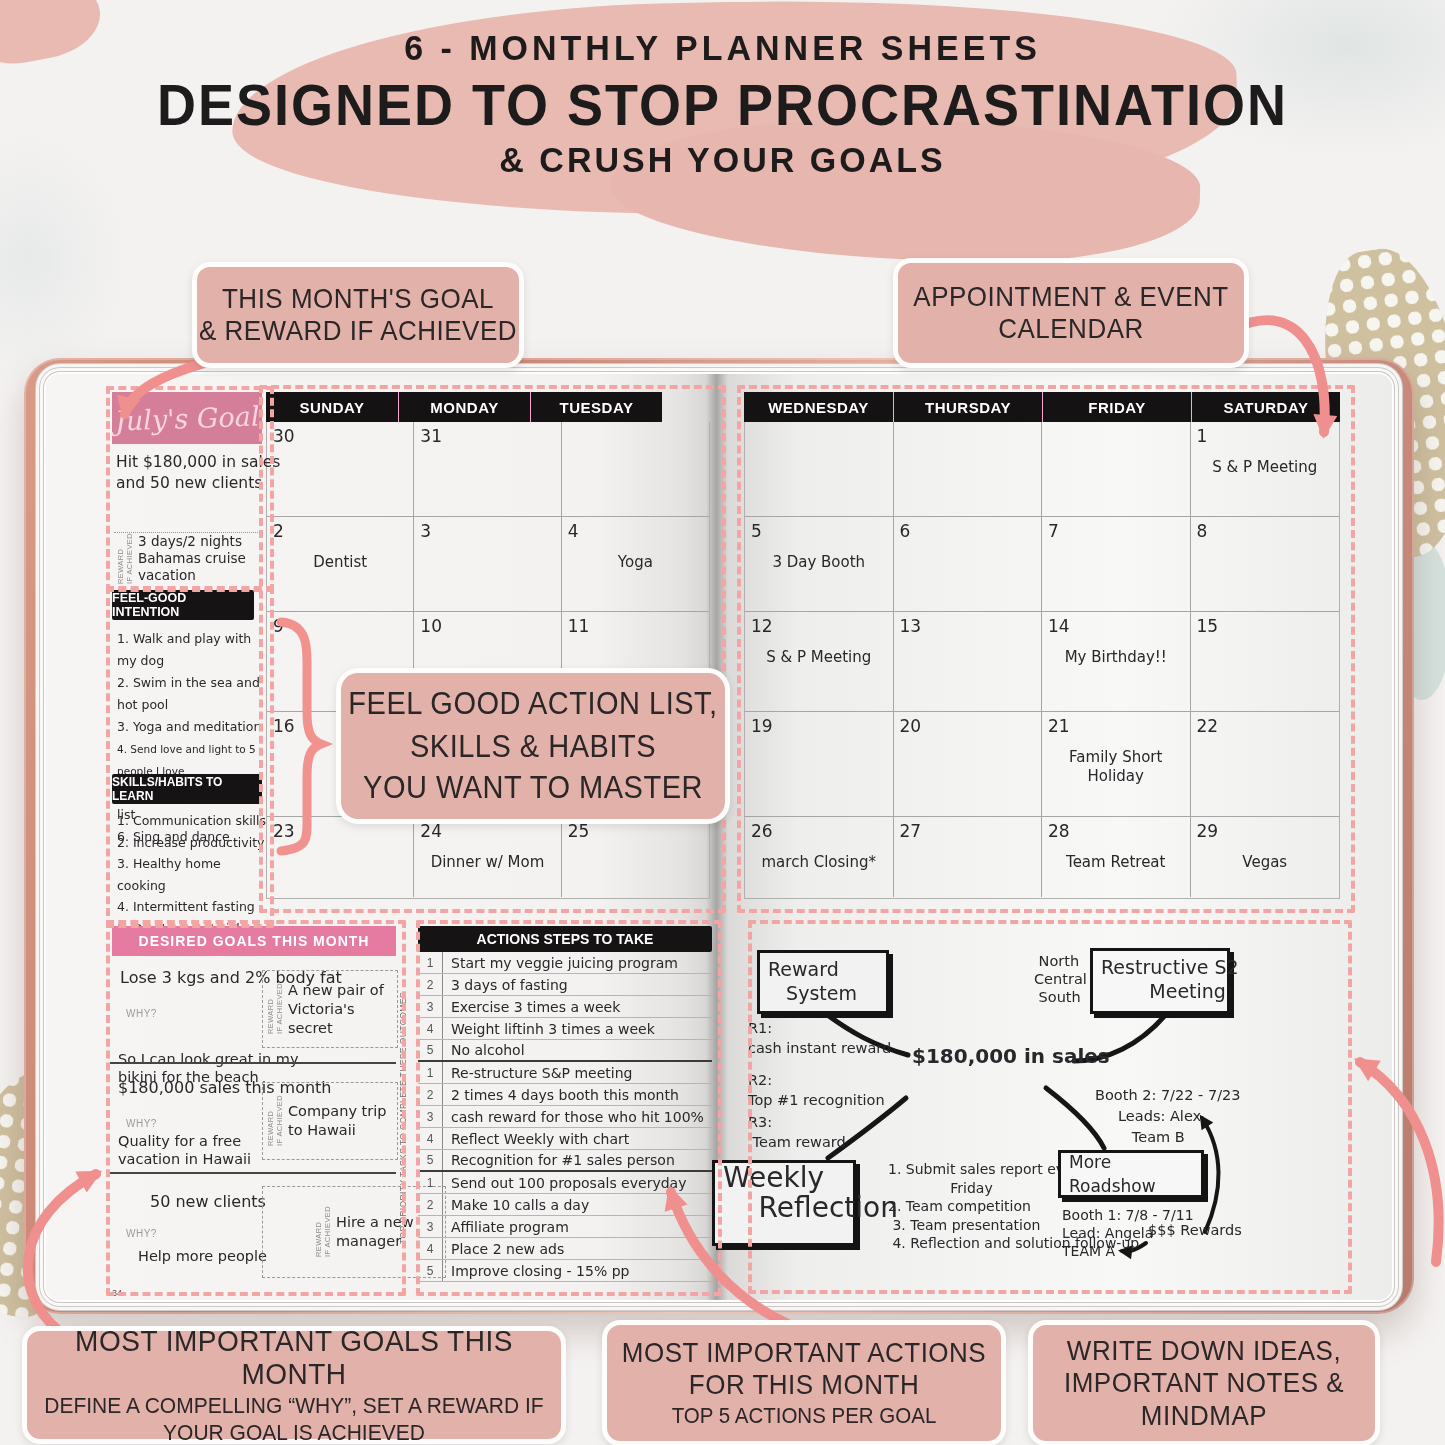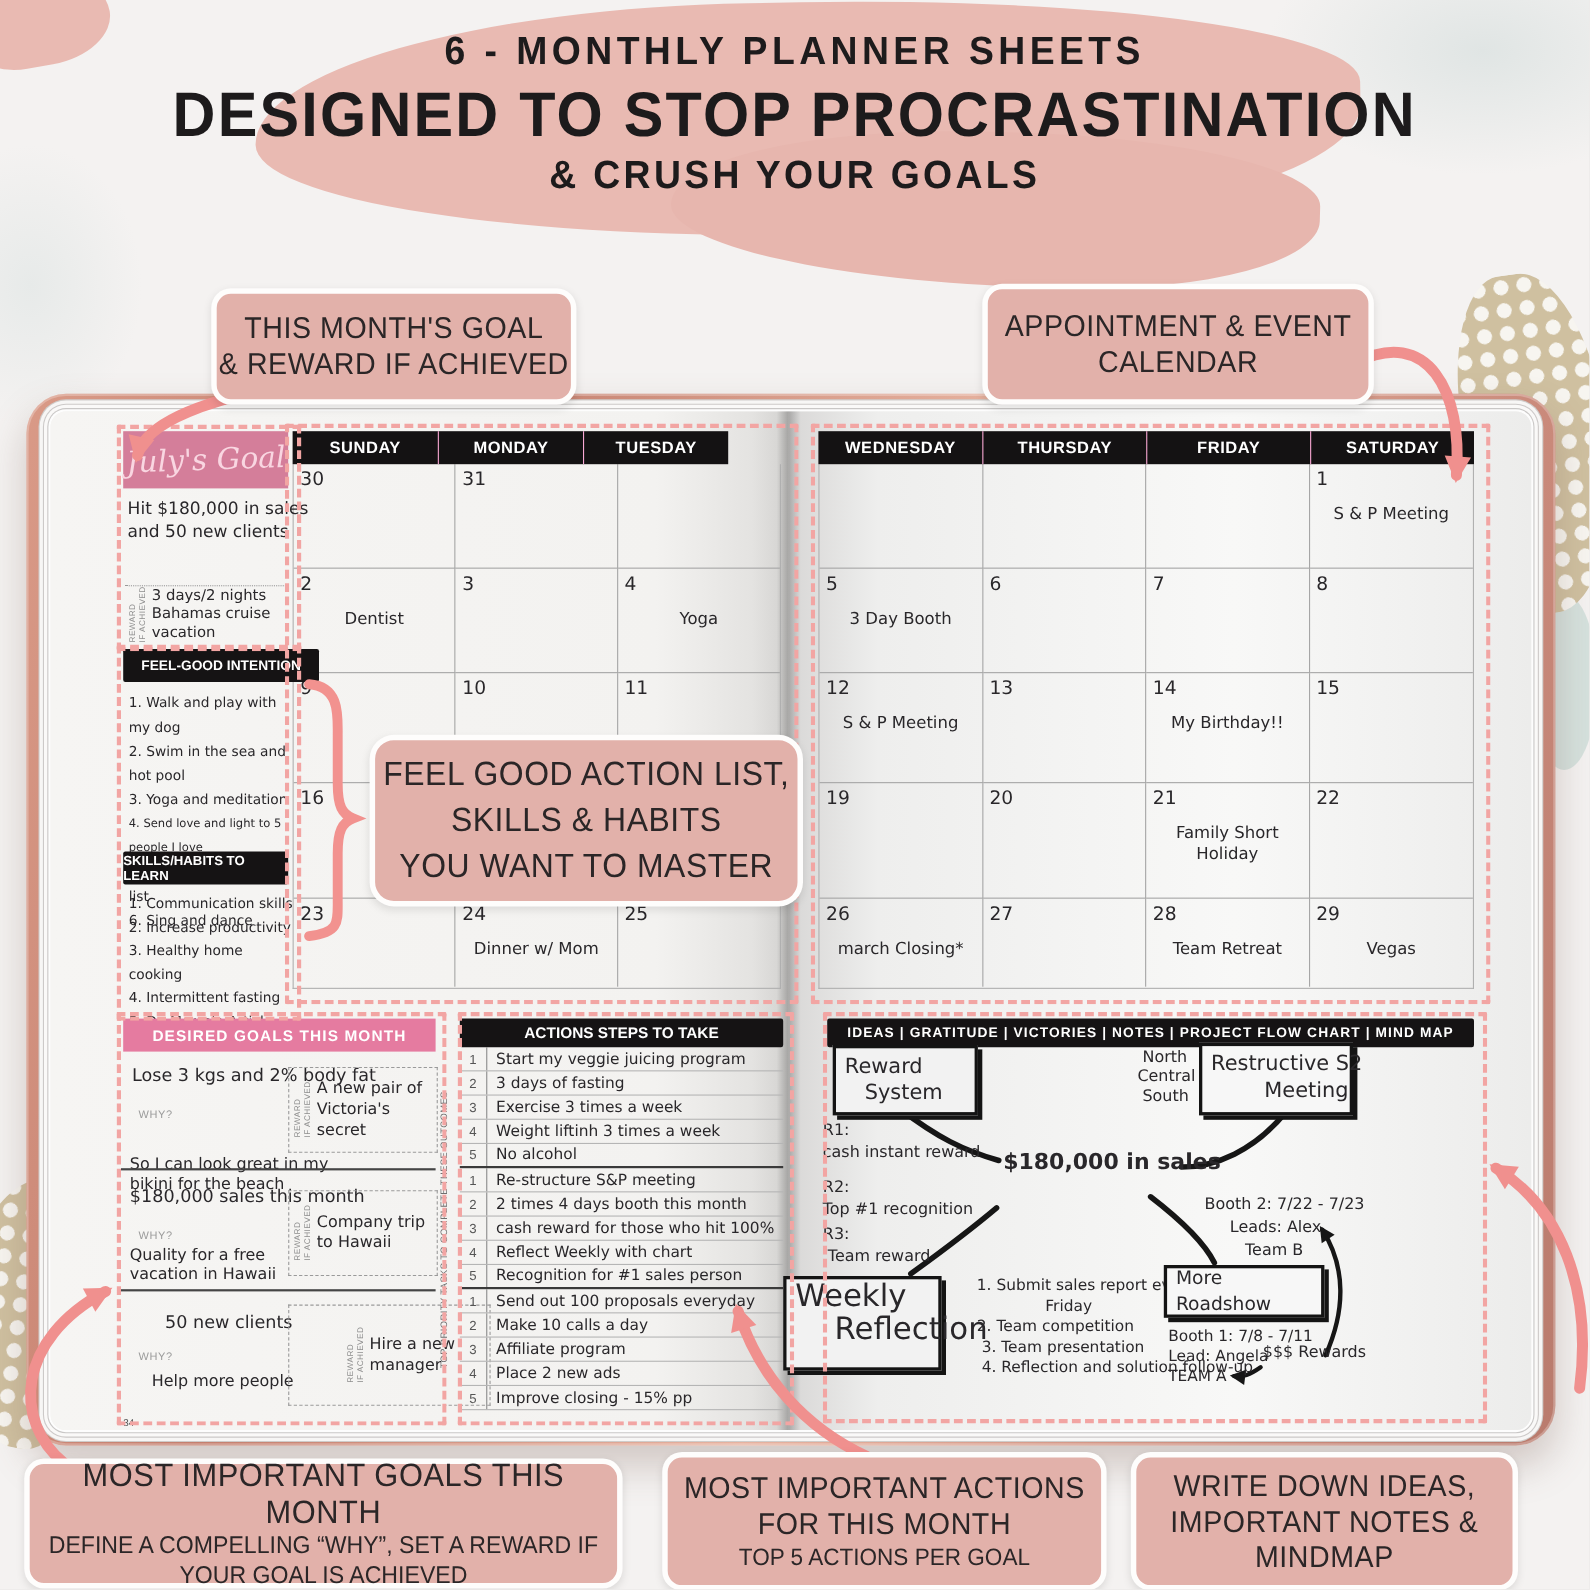--- a/index.html
+++ b/index.html
@@ -115,21 +115,21 @@
   <div class="abs" style="left:114px;top:512px;width:148px;height:62px;border-top:1px dotted #999;display:flex;align-items:flex-start;z-index:10;margin-top:20px;">
     <span class="vwrap" style="display:flex;margin:0 4px 0 2px;">
       <span class="vlab">REWARD</span>
       <span class="vlab">IF ACHIEVED</span>
     </span>
     <span class="hand pre" style="font-size:13.5px;line-height:17px;">3 days/2 nights
 Bahamas cruise
 vacation</span>
   </div>
 
-  <div class="bar" style="left:112px;top:590px;width:178px;height:30px;font-size:12.5px;">FEEL-GOOD INTENTION</div>
+  <div class="bar" style="left:112px;top:590px;width:142px;height:30px;font-size:12.5px;">FEEL-GOOD INTENTION</div>
   <div class="sidelist hand" style="left:117px;top:628px;width:150px;">
     <div>1. Walk and play with my dog</div>
     <div>2. Swim in the sea and hot pool</div>
     <div>3. Yoga and meditation</div>
     <div style="font-size:10.5px;">4. Send love and light to 5 people I love</div>
     <div>5. Write my gratitude list</div>
     <div>6. Sing and dance</div>
   </div>
 
   <div class="bar" style="left:112px;top:774px;width:150px;height:30px;font-size:12px;">SKILLS/HABITS TO LEARN</div>
@@ -294,21 +294,20 @@
     <div class="actrow">
         <span class="num">4</span>
         <span class="txt hand">Place 2 new ads</span>
       </div>
     <div class="actrow">
         <span class="num">5</span>
         <span class="txt hand">Improve closing - 15% pp</span>
       </div>
   </div>
 
-  <div class="bar" style="left:752px;top:926px;width:588px;height:26px;font-size:12.5px;letter-spacing:1px;">IDEAS  |  GRATITUDE  |  VICTORIES  |  NOTES  |  PROJECT FLOW CHART  |  MIND MAP</div>
 
   <svg class="mapnet" width="1445" height="1445" viewBox="0 0 1445 1445">
     <defs>
       <marker id="mblack" markerUnits="userSpaceOnUse" markerWidth="18" markerHeight="18" refX="12" refY="9" orient="auto">
           <path d="M2,2 L16,9 L2,16 Z" fill="#161616"></path>
         </marker>
     </defs>
     <path d="M 818 1008 C 852 1034, 876 1046, 908 1055" stroke="#161616" stroke-width="5" fill="none" stroke-linecap="round"></path>
     <path d="M 1168 1012 C 1140 1046, 1105 1061, 1074 1061" stroke="#161616" stroke-width="5" fill="none" stroke-linecap="round"></path>
     <path d="M 906 1098 C 880 1120, 850 1142, 828 1158" stroke="#161616" stroke-width="5" fill="none" stroke-linecap="round"></path>

